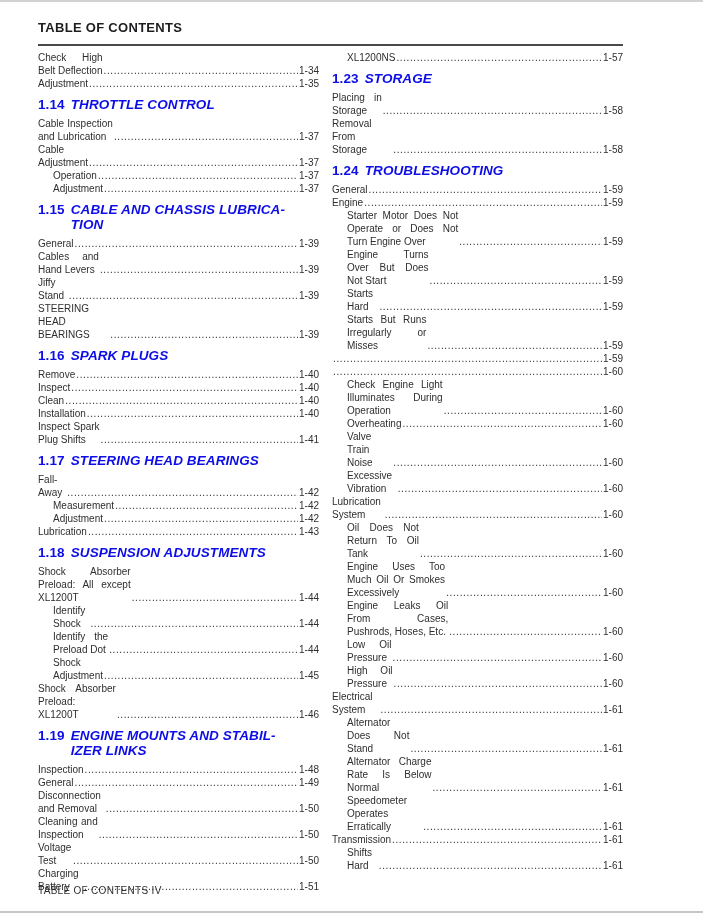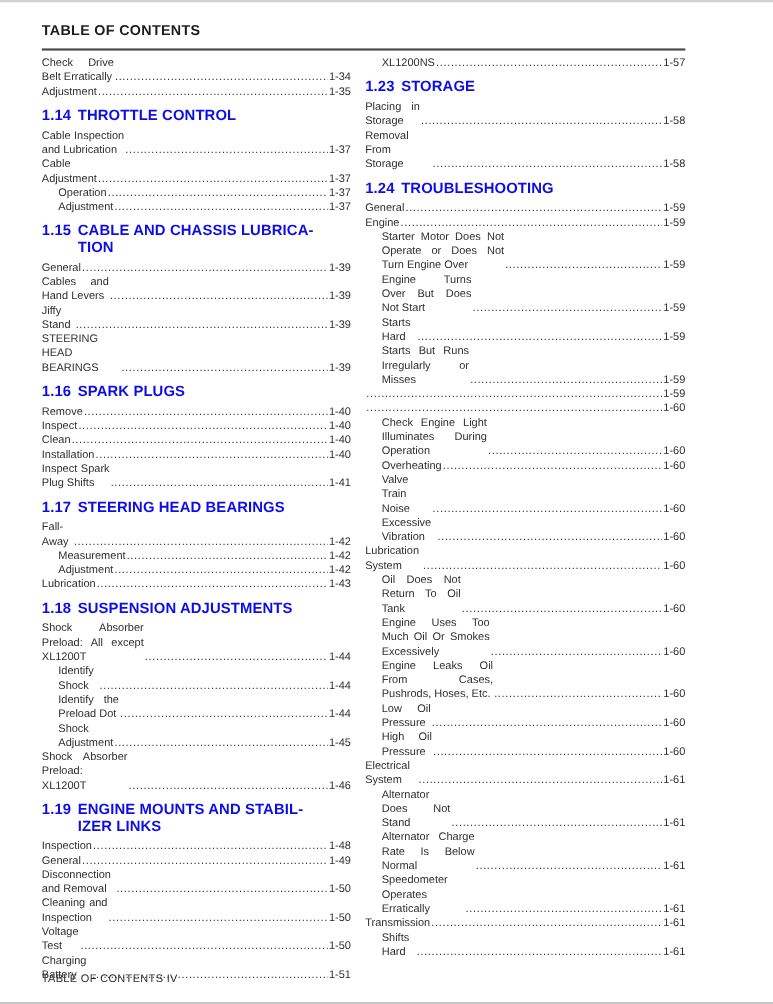--- a/index.html
+++ b/index.html
@@ -35,38 +35,38 @@
     letter-spacing:.6px;
   }
   .entry .page{flex:0 0 auto;}
 
   .section-heading{
     display:flex;color:var(--blue,#0d0de8);
     font-weight:bold;font-size:13.5px;line-height:15px;
     margin:7px 0 5px 0;letter-spacing:.1px;
   }
   .sec-num{flex:0 0 auto;margin-right:6px;}
-  .sec-text{flex:1 1 auto;}
+  .sec-text{flex:1 1 auto;font-style:italic;}
 
   .page-footer{
     position:absolute;left:38px;bottom:17px;
     font-size:10px;color:var(--text,#2e2e30);letter-spacing:.3px;
   }
 </style>
 </head>
 <body style="--blue: #0d0de8; --text: #2e2e30;">
 
 <div class="content">
   <h1 class="toc-title">TABLE OF CONTENTS</h1>
   <div class="title-rule"></div>
   <div class="columns">
     <div class="col col-left">
         <div class="entries">
           <div class="entry">
-            <div class="label">Check Drive Belt Erratically</div>
+            <div class="label">Check High Belt Deflection</div>
             <div class="dots"></div>
             <div class="page">1-34</div>
           </div>
           <div class="entry">
             <div class="label">Adjustment</div>
             <div class="dots"></div>
             <div class="page">1-35</div>
           </div>
         </div>
         <div class="section-heading">

